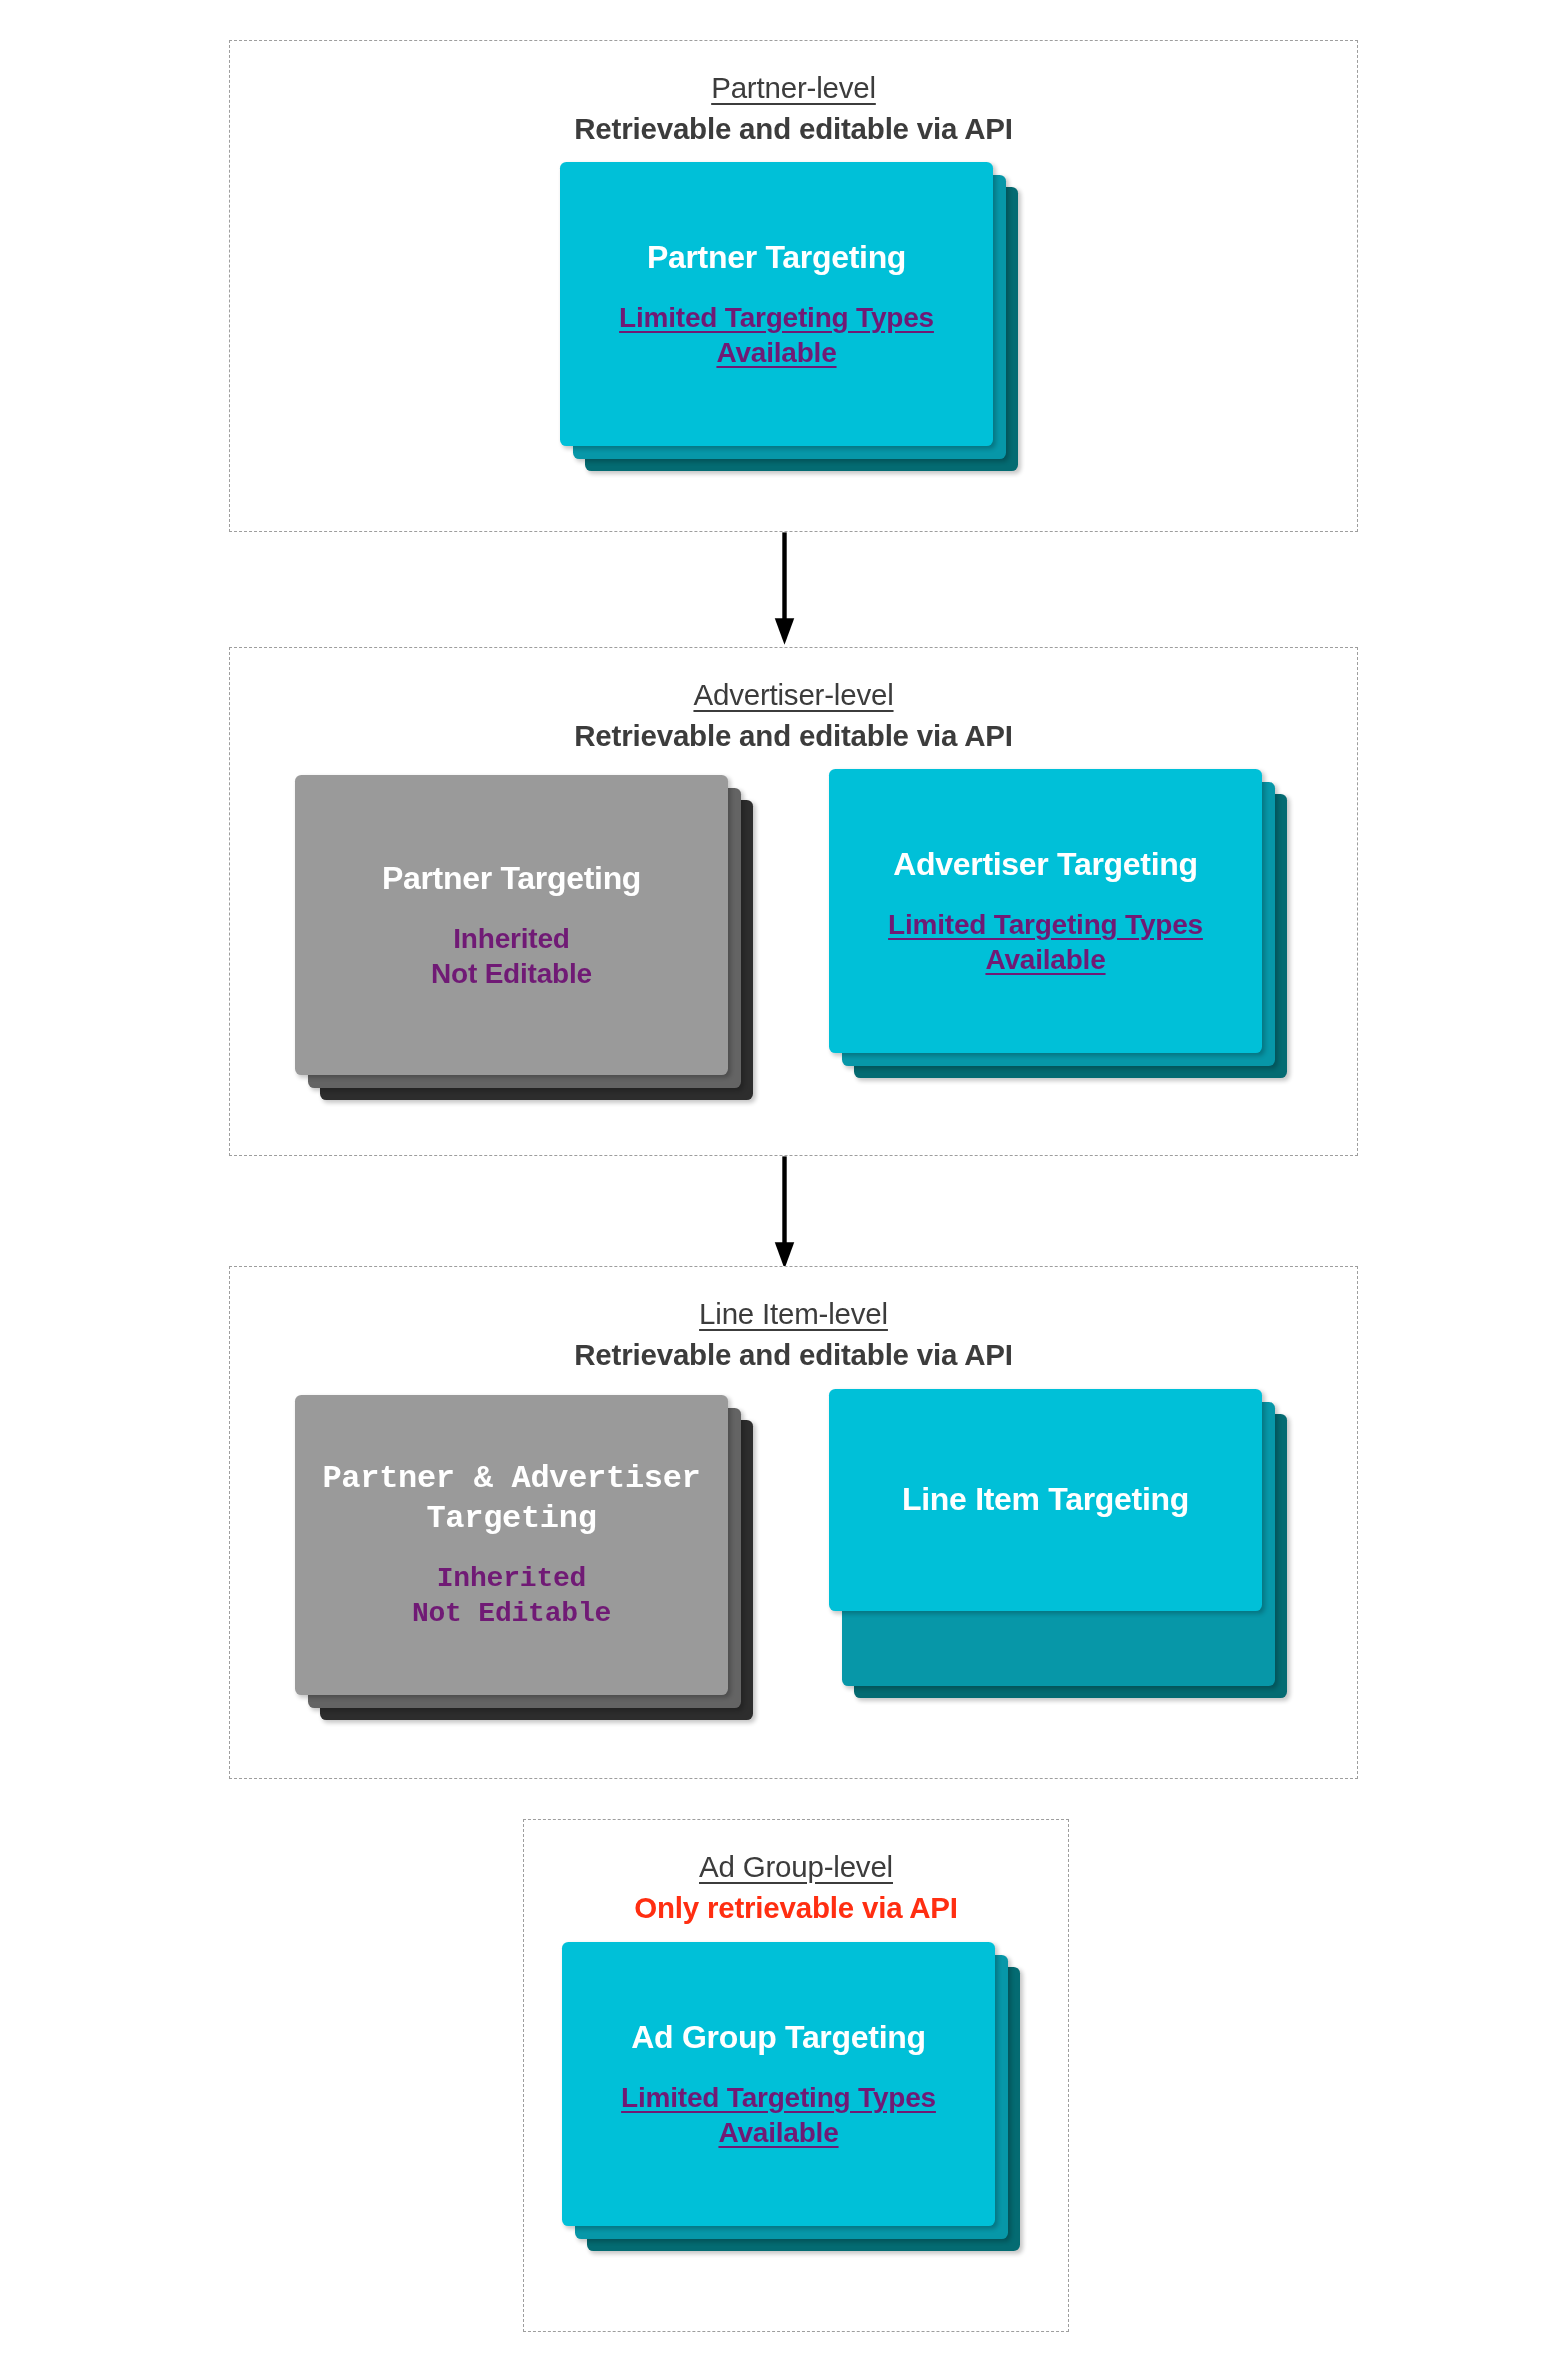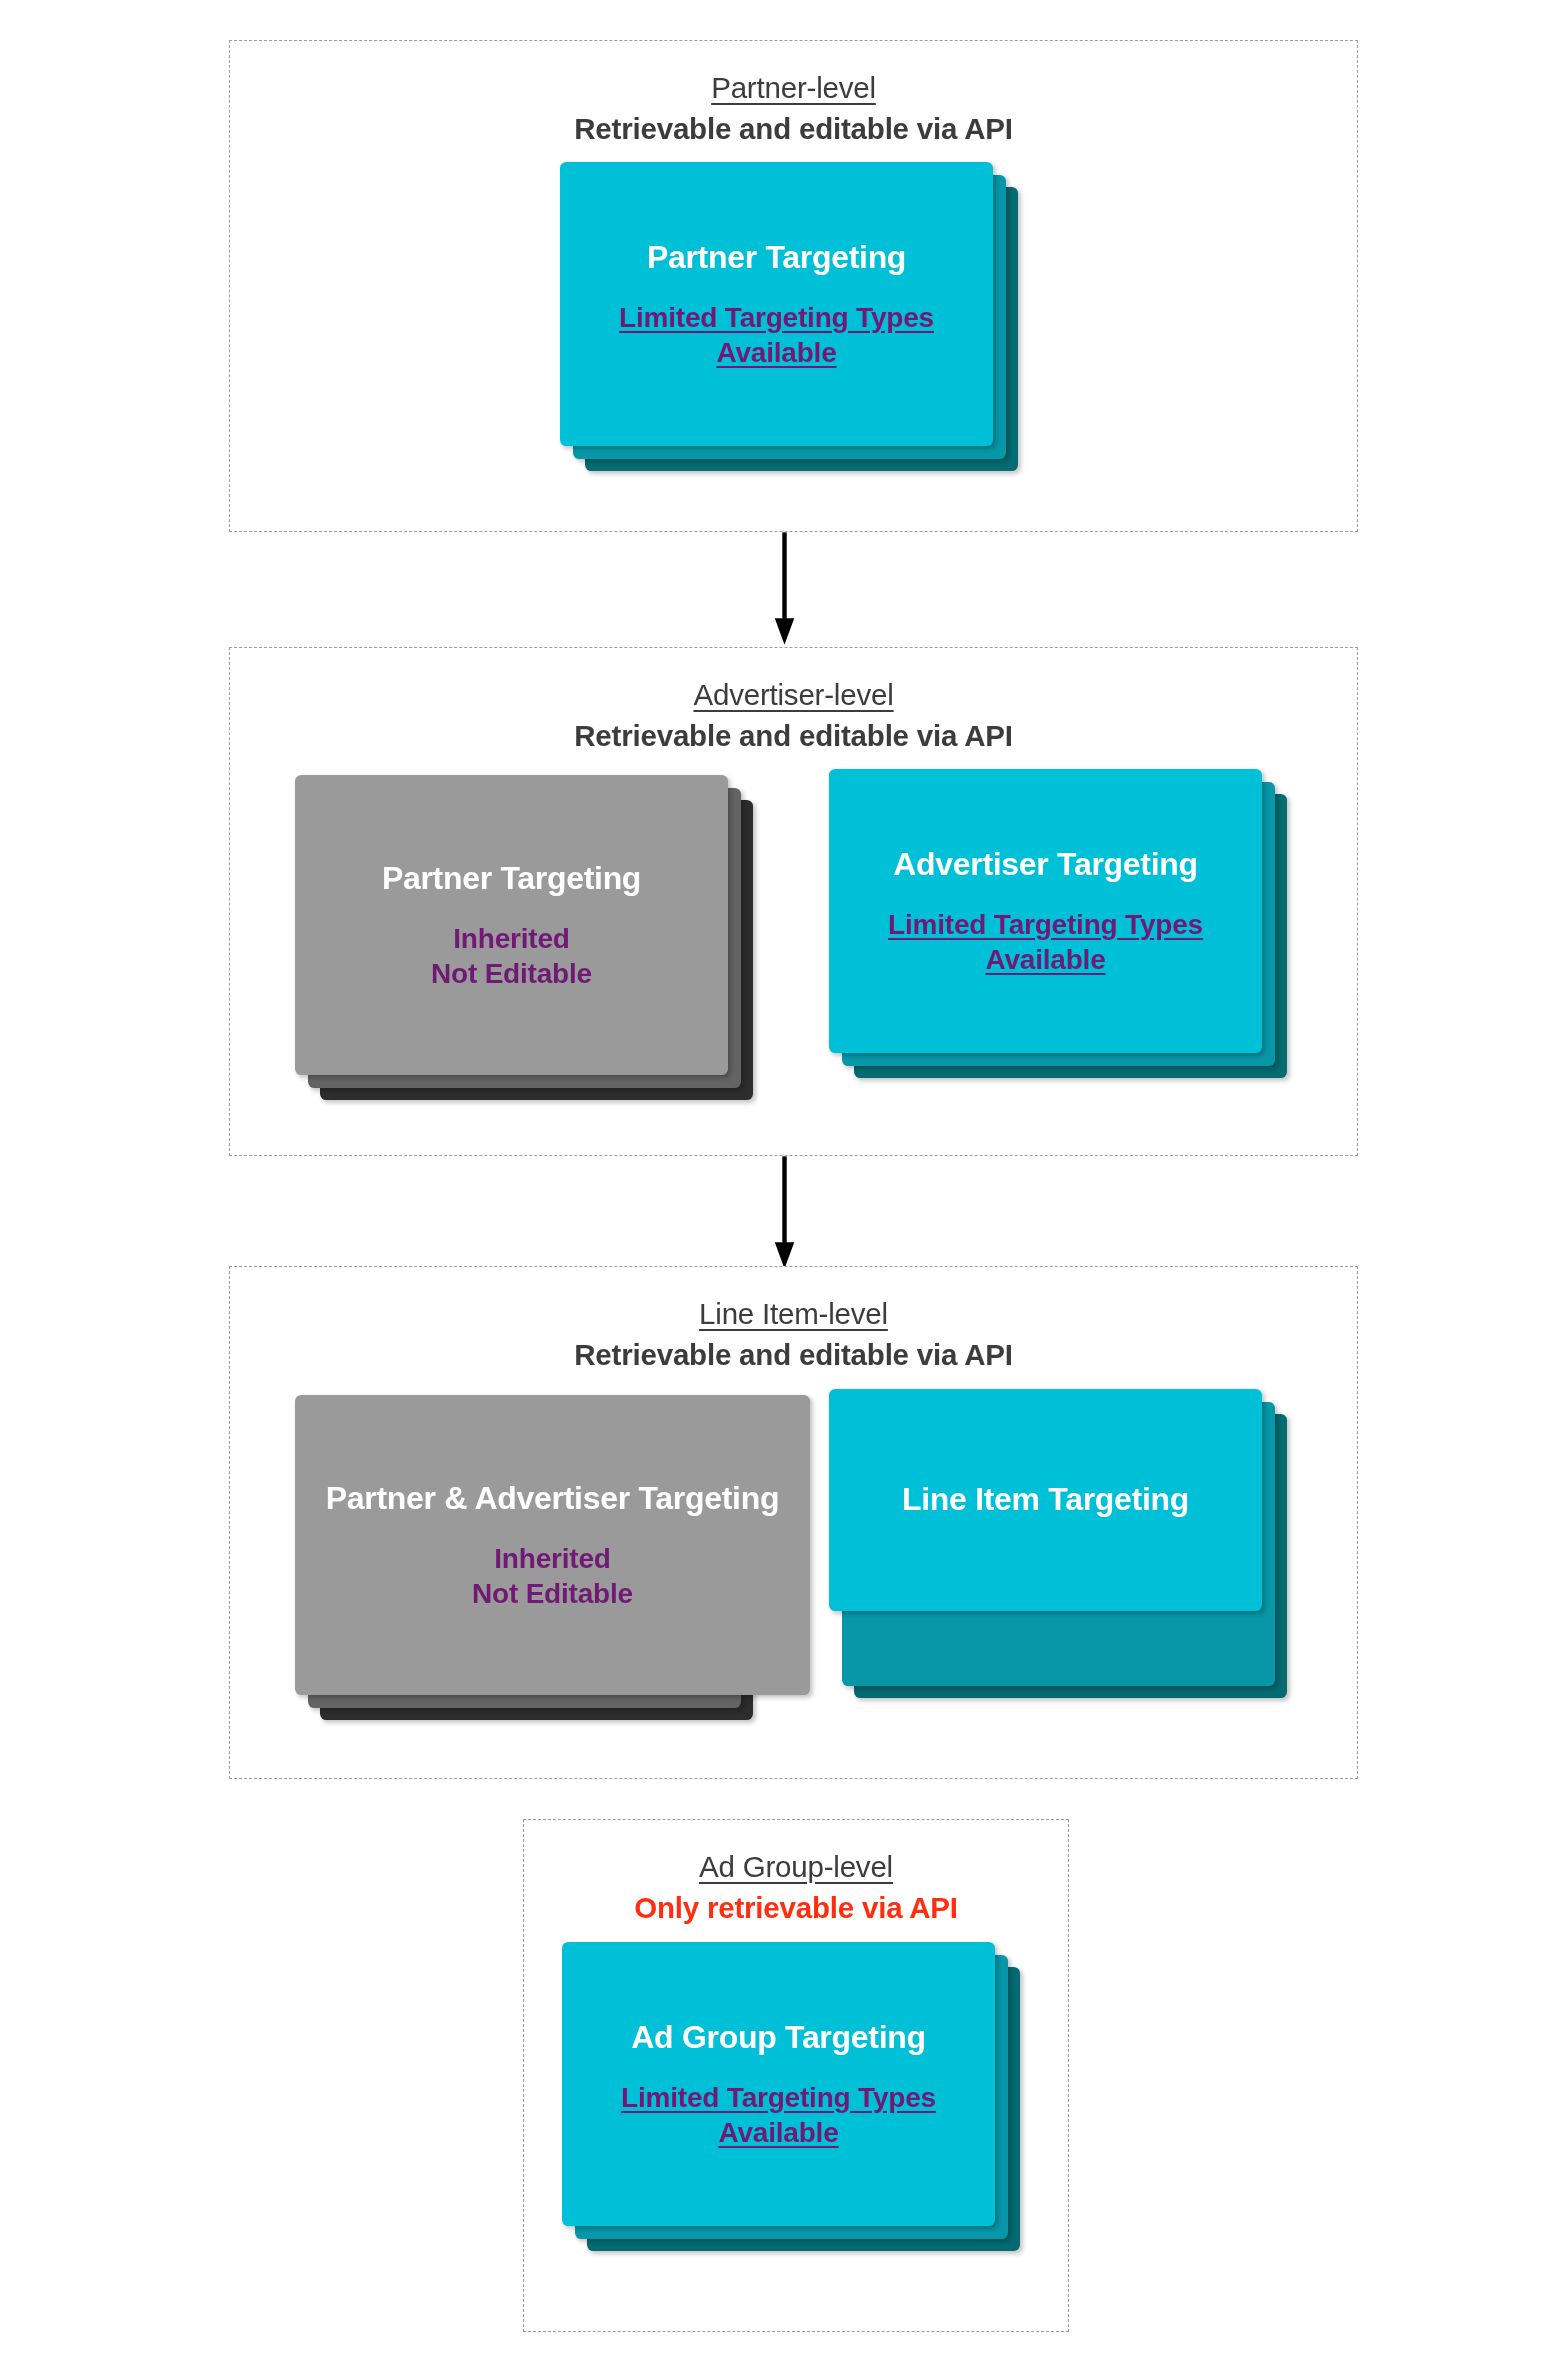--- a/index.html
+++ b/index.html
@@ -186,21 +186,21 @@
   <div class="level" style="left:229px; top:1266px; width:1129px; height:513px;">
 
     <div class="level-head" style="top:29px;">
       <div class="level-title">Line Item-level</div>
       <div class="level-sub">Retrievable and editable via API</div>
     </div>
 
     <div class="stack grey" style="left:65px; top:128px; width:433px; height:300px;">
       <div class="sheet back" style="width:433px;height:300px;"></div>
       <div class="sheet mid" style="width:433px;height:300px;"></div>
-      <div class="sheet front" style="width:515px;height:300px;">
+      <div class="sheet front" style="width:433px;height:300px;font-family:Liberation Mono, monospace;">
         <div class="card-body">
           <div class="card-title">Partner &amp; Advertiser Targeting</div>
           <div class="card-note" style="white-space:pre-line;">Inherited
 Not Editable</div>
         </div>
       </div>
     </div>
 
     <div class="stack teal" style="left:599px; top:122px; width:433px; height:284px;">
       <div class="sheet back" style="width:433px;height:284px;"></div>

